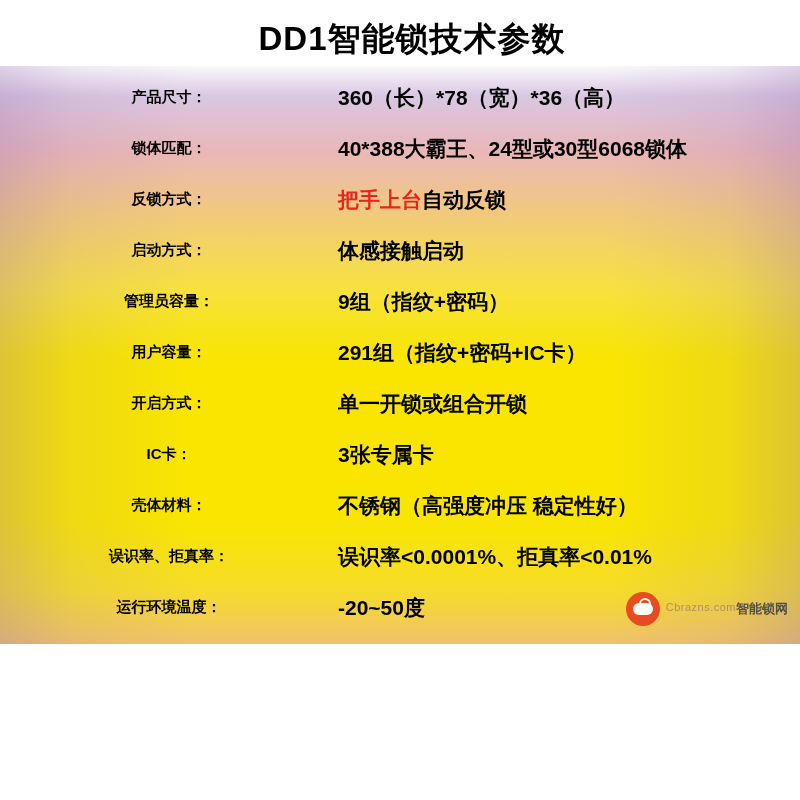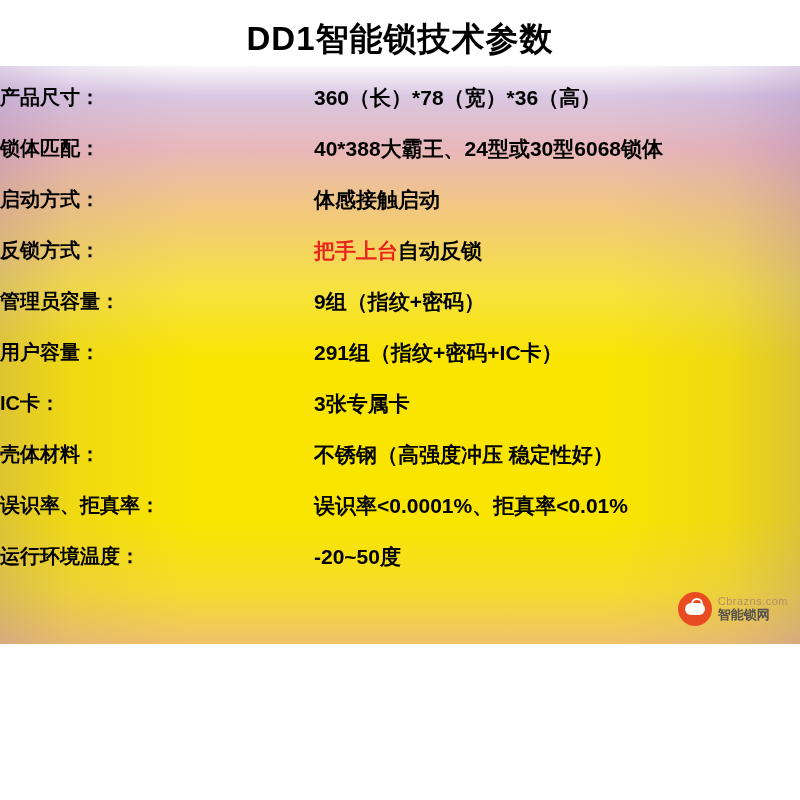--- a/index.html
+++ b/index.html
@@ -28,20 +28,21 @@
         #f2c87f 210px,
         #f7e23e 290px,
         #f9e500 360px,
         #f9e500 520px,
         #f6dc2a 590px,
         #efbf72 650px,
         #e3a9ac 700px,
         #cdb6dd 748px,
         #ffffff 782px,
         #ffffff 800px);
+    padding-left: 24px;
   }
   
   #page::before {
     content: "";
     position: absolute;
     left: 0; top: 0; right: 0; bottom: 0;
     background: linear-gradient(to right,
       rgba(150,110,180,0.28) 0px,
       rgba(150,110,180,0.10) 70px,
       rgba(255,255,255,0.0) 190px,
@@ -79,23 +80,23 @@
     width: 100%;
     border-collapse: collapse;
   }
   .spec-table td {
     padding: 0;
     vertical-align: middle;
     height: 51px;
   }
   td.label {
     width: 290px;
-    text-align: left;
+    text-align: center;
     padding-right: 16px;
-    font-size: 20px;
+    font-size: 15px;
     font-weight: bold;
     color: #000000;
     white-space: nowrap;
     margin-left: 12px;
   }
   td.value {
     text-align: left;
     padding-left: 8px;
     font-size: 21px;
     font-weight: bold;
@@ -141,21 +142,21 @@
     left: 13px;
     top: 6px;
     width: 8px;
     height: 8px;
     border: 2px solid #ffffff;
     border-bottom: none;
     border-radius: 6px 6px 0 0;
   }
   .wm-text {
     display: flex;
-    flex-direction: column;
+    flex-direction: row;
     line-height: 1.05;
   }
   .wm-en {
     font-size: 11px;
     color: #b08b6a;
     letter-spacing: 0.5px;
   }
   .wm-cn {
     font-size: 13px;
     font-weight: bold;
@@ -173,34 +174,38 @@
     <tbody>
       <tr>
         <td class="label">产品尺寸：</td>
         <td class="value">360（长）*78（宽）*36（高）</td>
       </tr>
       <tr>
         <td class="label">锁体匹配：</td>
         <td class="value">40*388大霸王、24型或30型6068锁体</td>
       </tr>
       <tr>
+        <td class="label">反锁方式：</td>
+        <td class="value"><span class="hl">把手上台</span><span>自动反锁</span></td>
+      </tr>
+      <tr>
         <td class="label">启动方式：</td>
         <td class="value">体感接触启动</td>
       </tr>
       <tr>
-        <td class="label">反锁方式：</td>
-        <td class="value"><span class="hl">把手上台</span><span>自动反锁</span></td>
-      </tr>
-      <tr>
         <td class="label">管理员容量：</td>
         <td class="value">9组（指纹+密码）</td>
       </tr>
       <tr>
         <td class="label">用户容量：</td>
         <td class="value">291组（指纹+密码+IC卡）</td>
+      </tr>
+      <tr>
+        <td class="label">开启方式：</td>
+        <td class="value">单一开锁或组合开锁</td>
       </tr>
       <tr>
         <td class="label">IC卡：</td>
         <td class="value">3张专属卡</td>
       </tr>
       <tr>
         <td class="label">壳体材料：</td>
         <td class="value">不锈钢（高强度冲压 稳定性好）</td>
       </tr>
       <tr>

